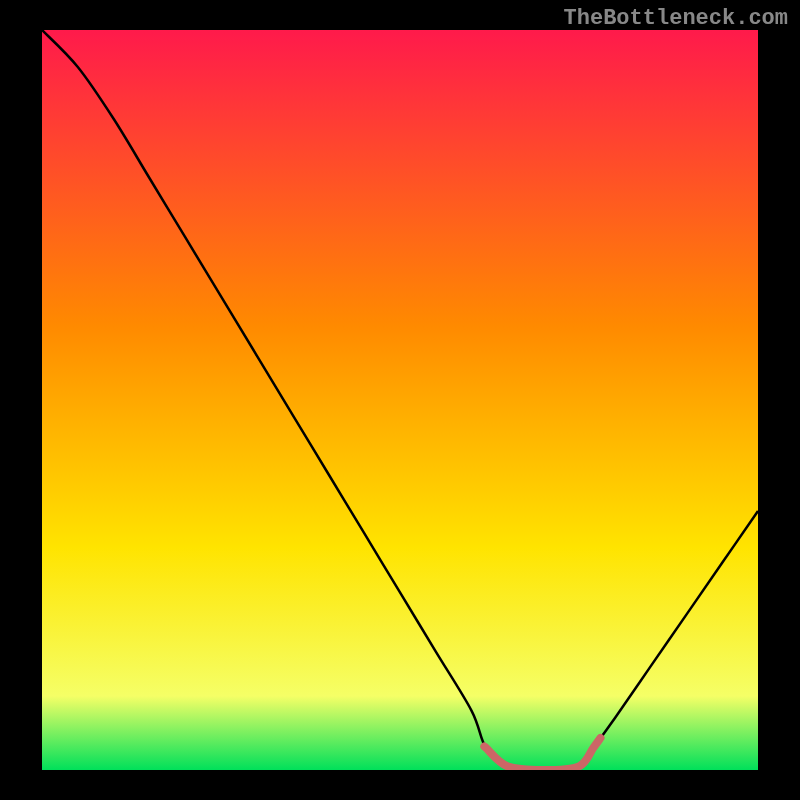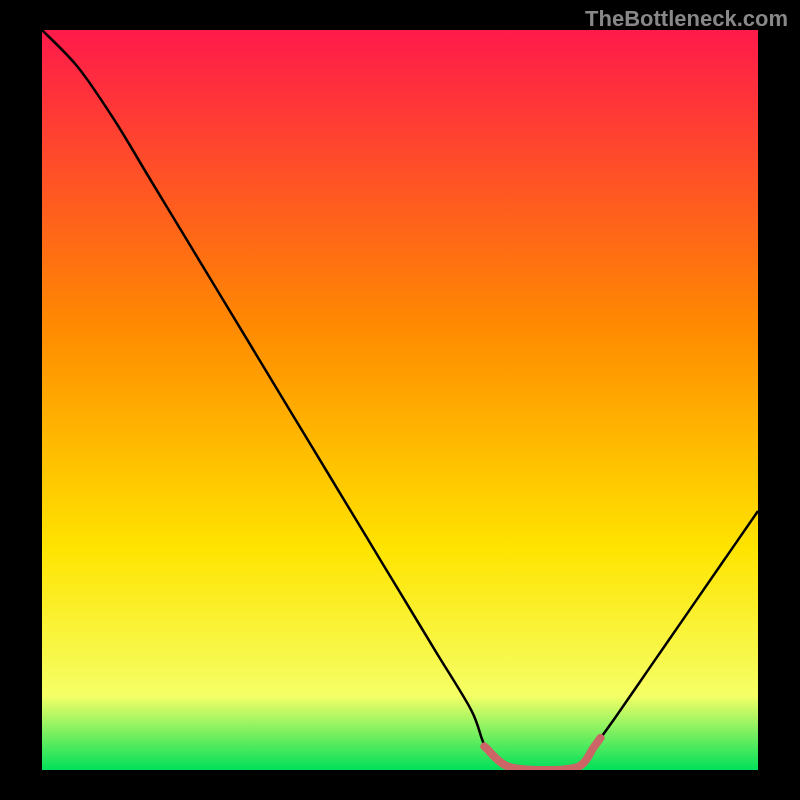--- a/index.html
+++ b/index.html
@@ -12,20 +12,21 @@
     font-family: Arial, sans-serif;
   }
   .watermark {
     position: absolute;
     top: 6px;
     right: 12px;
     color: #888;
     font-size: 22px;
     font-weight: bold;
     z-index: 10;
+    font-family: Liberation Mono, monospace;
   }
   .chart-area {
     position: absolute;
     left: 42px;
     top: 30px;
     width: 716px;
     height: 740px;
   }
   svg {
     display: block;

